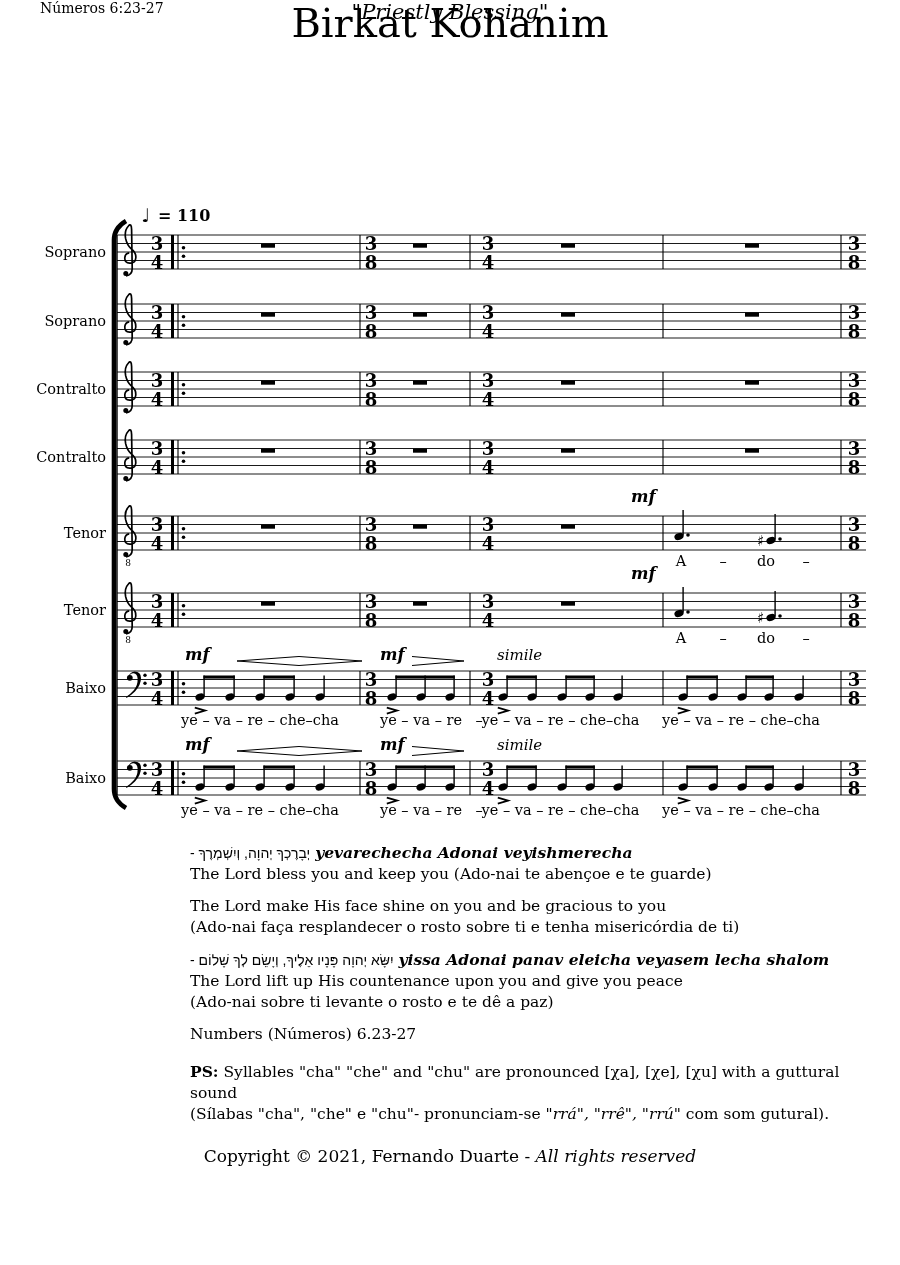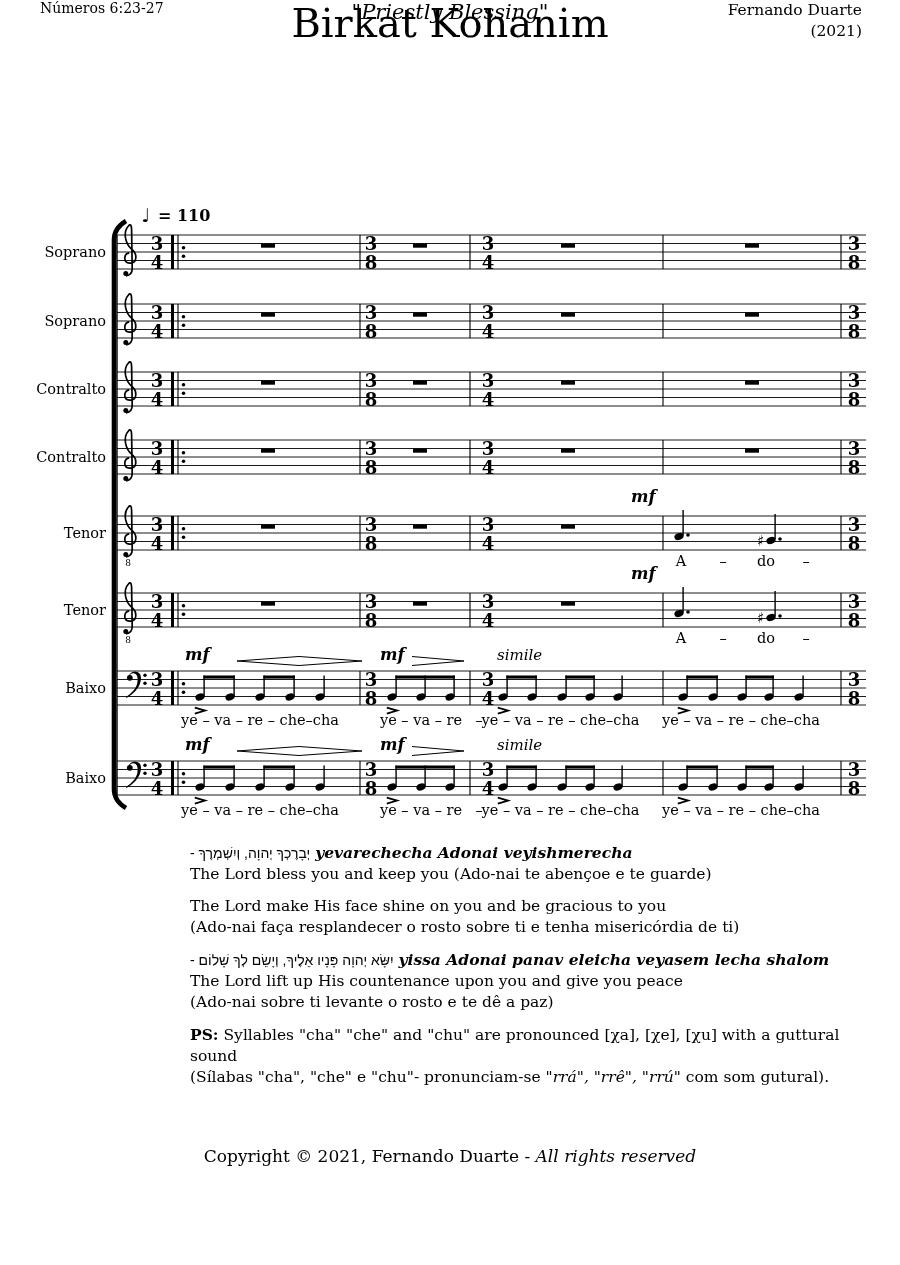--- a/index.html
+++ b/index.html
@@ -20,24 +20,20 @@
   .copyright{left:0;right:0;top:1146px;text-align:center;font-size:17px;}
   .it{font-style:italic;}
 </style>
 </head>
 <body>
 
 <div class="page">
 
   <div class="abs title">Birkat Kohanim</div>
   <div class="abs subtitle">"Priestly Blessing"</div>
-  <div class="abs composer">
-    <div>Fernando Duarte</div>
-    <div>(2021)</div>
-  </div>
   <div class="abs scripture">Números 6:23-27</div>
 
   <svg id="score-svg" class="abs" viewBox="0 0 900 1265" xmlns="http://www.w3.org/2000/svg">
       <path d="M126,221 Q114,228 114,240 L114,789 Q114,801 126,808" fill="none" stroke="#000" stroke-width="4.6"></path>
       <line x1="117" y1="235" x2="117" y2="795" stroke="#000" stroke-width="1.4"></line>
       <text x="141" y="222" font-size="19" font-family="&quot;DejaVu Sans&quot;,&quot;Liberation Sans&quot;,sans-serif">♩</text>
       <text x="158" y="221" font-size="16" font-weight="bold" font-family="&quot;DejaVu Serif&quot;,&quot;Liberation Serif&quot;,serif">= 110</text>
       <g>
         <line x1="117" y1="235" x2="866" y2="235" stroke="#000" stroke-width="0.9"></line>
         <line x1="117" y1="243.5" x2="866" y2="243.5" stroke="#000" stroke-width="0.9"></line>
@@ -451,20 +447,21 @@
     </div>
     <div class="verse">
       <div>The Lord make His face shine on you and be gracious to you</div>
       <div>(Ado-nai faça resplandecer o rosto sobre ti e tenha misericórdia de ti)</div>
     </div>
     <div class="verse">
       <div><span class="hebrew">- יִשָּׂא יְהוָה פָּנָיו אֵלֶיךָ, וְיָשֵׂם לְךָ שָׁלוֹם</span> <span class="translit">yissa Adonai panav eleicha veyasem lecha shalom</span></div>
       <div>The Lord lift up His countenance upon you and give you peace</div>
       <div>(Ado-nai  sobre ti levante o rosto e te dê a paz)</div>
     </div>
+    <div class="ref-line">Numbers (Números) 6.23-27</div>
     <div class="ps">
       <div><b>PS:</b><span> Syllables "cha" "che" and "chu" are pronounced [χa], [χe], [χu] with a guttural sound</span></div>
       <div><span>(Sílabas "cha", "che" e "chu"- pronunciam-se </span><span class="it">"rrá", "rrê", "rrú"</span><span> com som gutural).</span></div>
     </div>
   </div>
 
   <div class="abs copyright">
     <span>Copyright © 2021, Fernando Duarte -  </span><span class="it">All rights reserved</span>
   </div>
 

